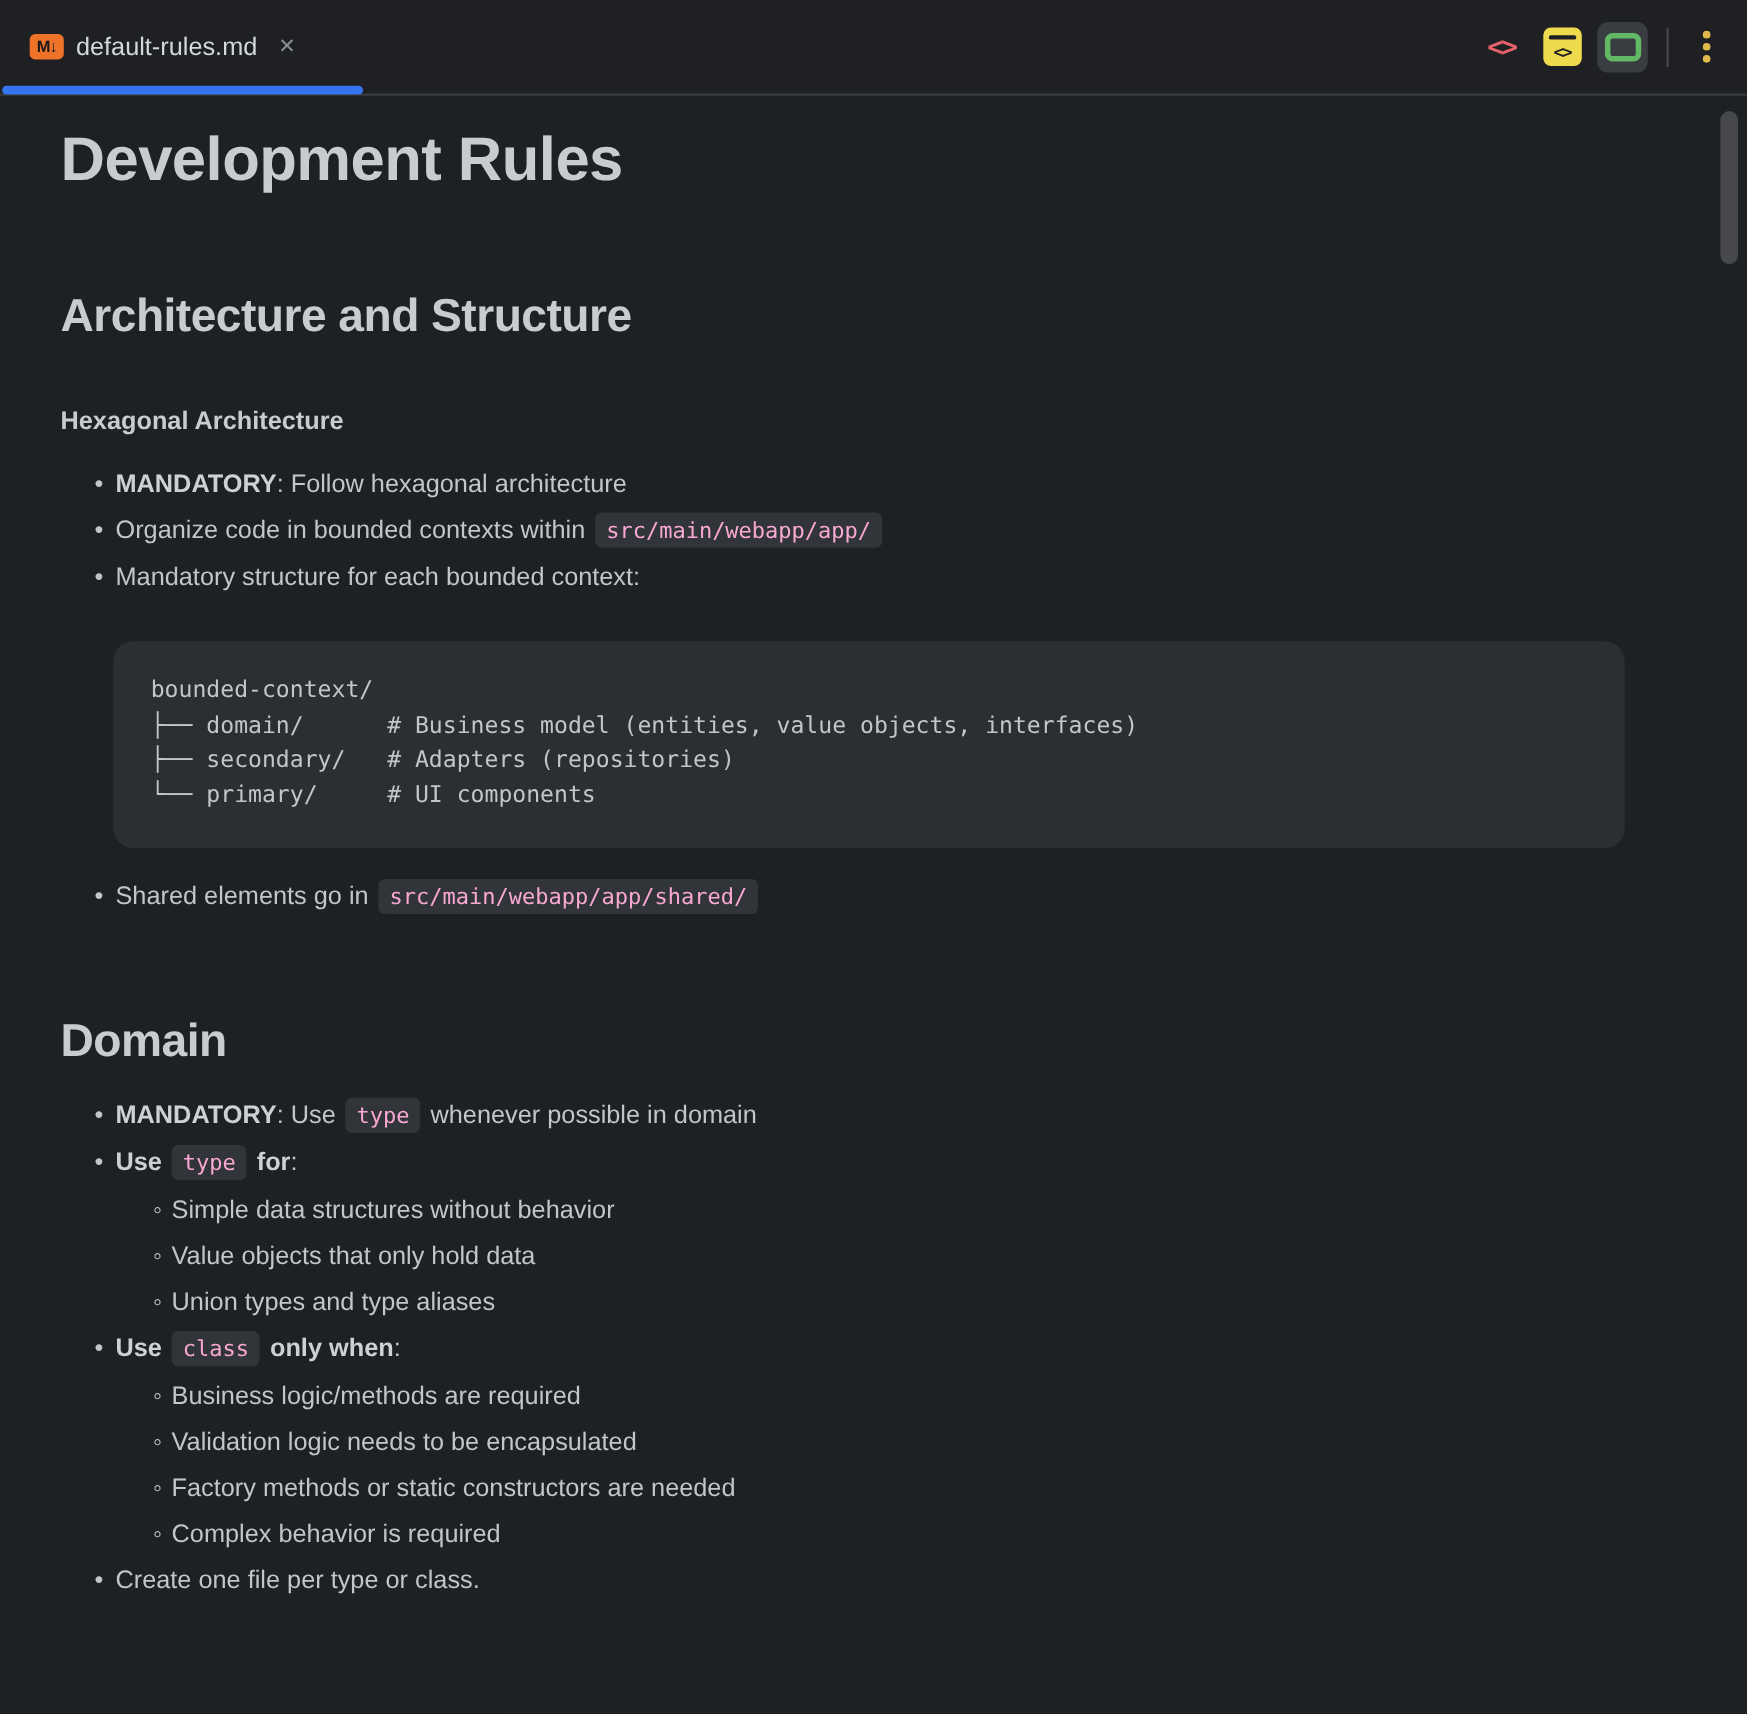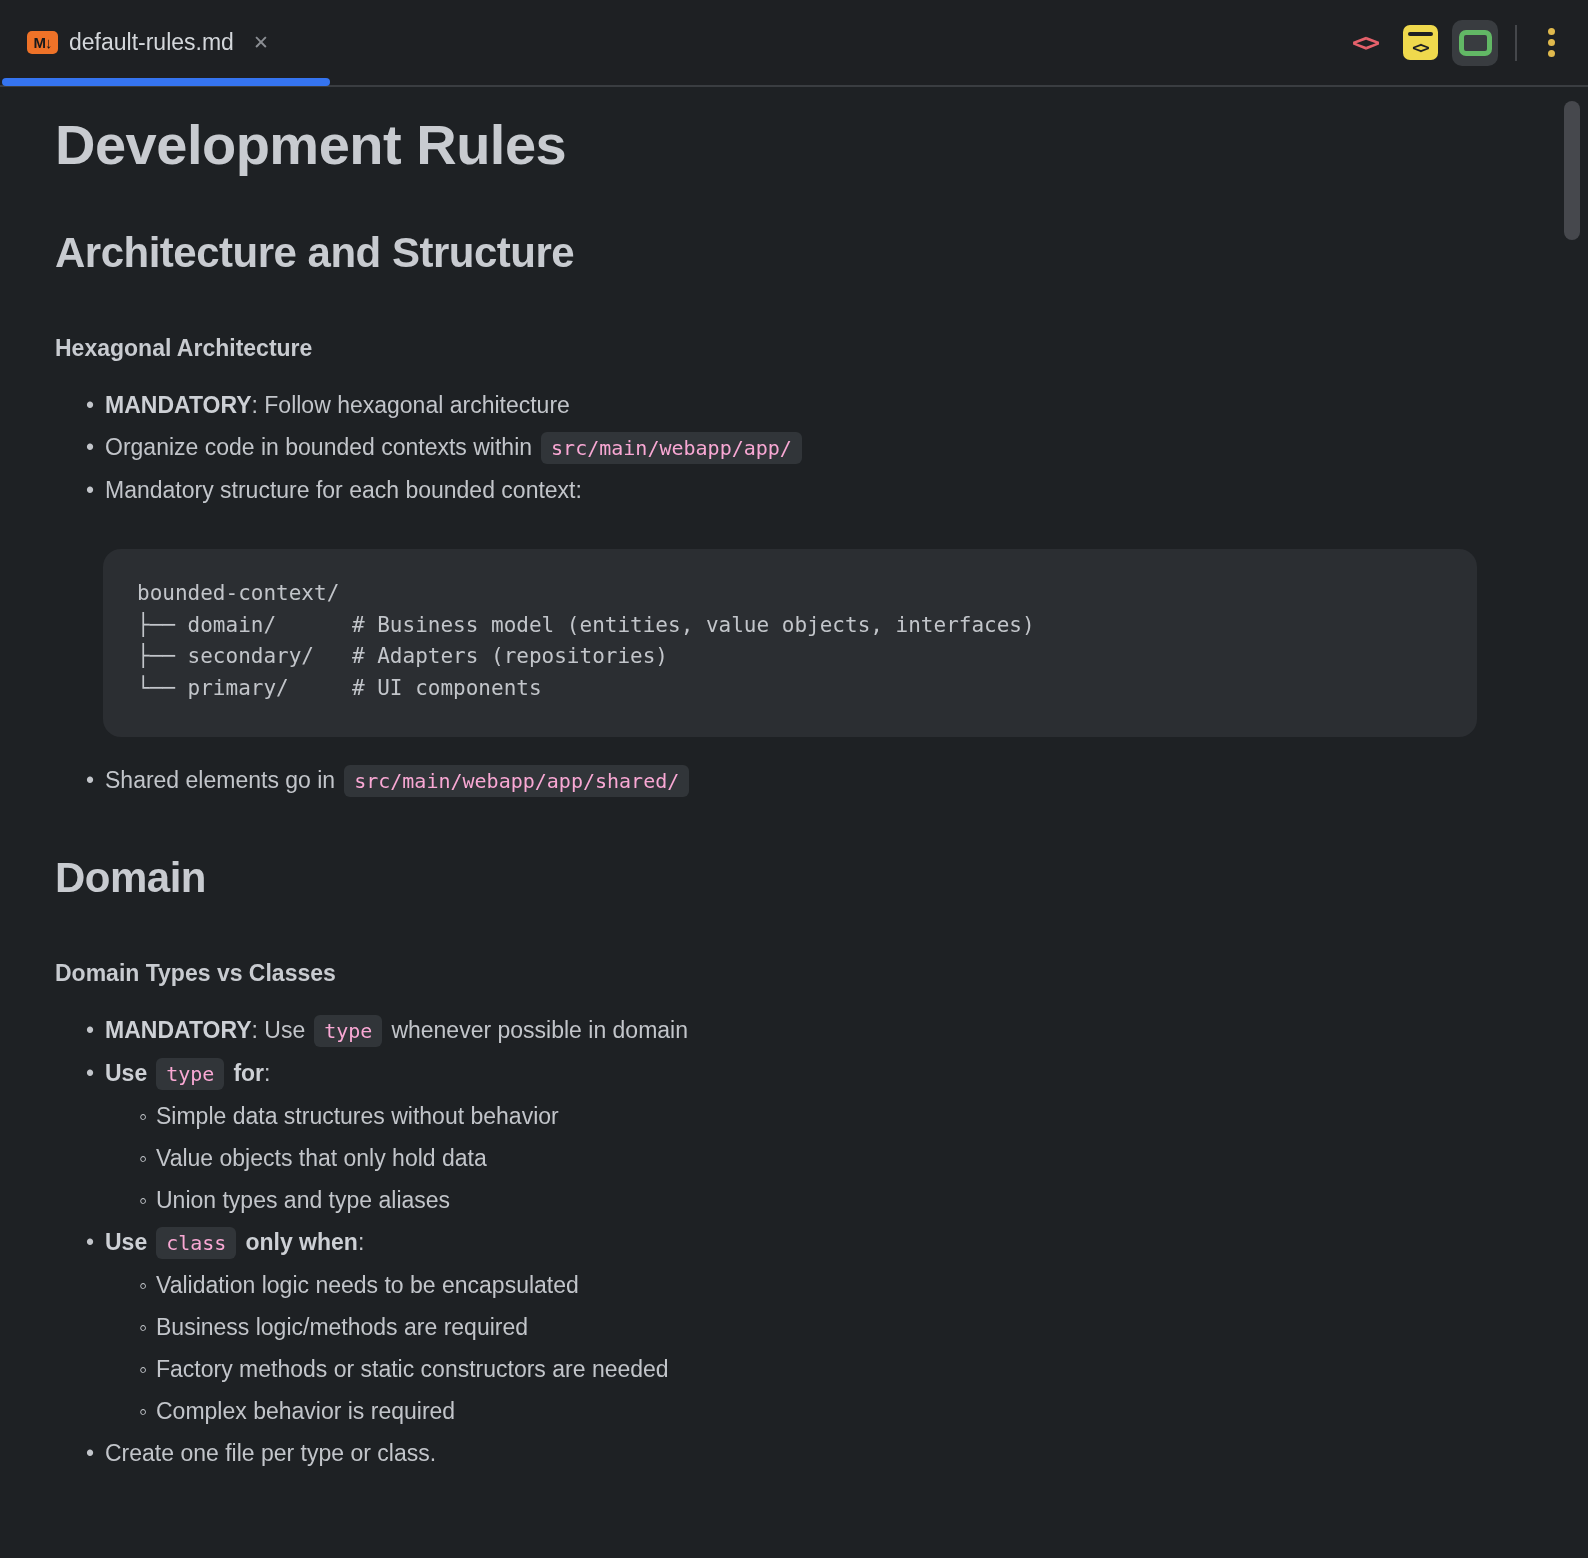--- a/index.html
+++ b/index.html
@@ -130,21 +130,21 @@
     font-weight: 700;
     color: #c8cbd0;
     letter-spacing: -0.5px;
     line-height: 1.15;
   }
   h2 {
     font-size: 42px;
     font-weight: 700;
     color: #c8cbd0;
     letter-spacing: -0.5px;
-    margin-top: 52px;
+    margin-top: 86px;
   }
   h3 {
     font-size: 23px;
     font-weight: 700;
     color: #c8cbd0;
     margin-top: 58px;
   }
   ul { list-style: none; }
   ul.l1 { margin-top: 22px; padding-left: 50px; }
   li {
@@ -248,35 +248,34 @@
   <pre class="codeblock">bounded-context/
 ├── domain/      # Business model (entities, value objects, interfaces)
 ├── secondary/   # Adapters (repositories)
 └── primary/     # UI components</pre>
 
   <ul class="l1 after-code">
     <li><span>Shared elements go in</span><code class="chip">src/main/webapp/app/shared/</code></li>
   </ul>
 
   <h2>Domain</h2>
-  <h3>Domain Types vs Classes</h3>
 
   <ul class="l1">
     <li><strong>MANDATORY</strong><span>: Use</span><code class="chip">type</code><span>whenever possible in domain</span></li>
     <li><strong>Use</strong><code class="chip">type</code><strong>for</strong><span>:</span>
       <ul class="l2">
         <li>Simple data structures without behavior</li>
         <li>Value objects that only hold data</li>
         <li>Union types and type aliases</li>
       </ul>
     </li>
     <li><strong>Use</strong><code class="chip">class</code><strong>only when</strong><span>:</span>
       <ul class="l2">
+        <li>Business logic/methods are required</li>
         <li>Validation logic needs to be encapsulated</li>
-        <li>Business logic/methods are required</li>
         <li>Factory methods or static constructors are needed</li>
         <li>Complex behavior is required</li>
       </ul>
     </li>
     <li><span>Create one file per type or class.</span></li>
   </ul>
 </main>
 
 <div class="scroll-thumb"></div>
 

